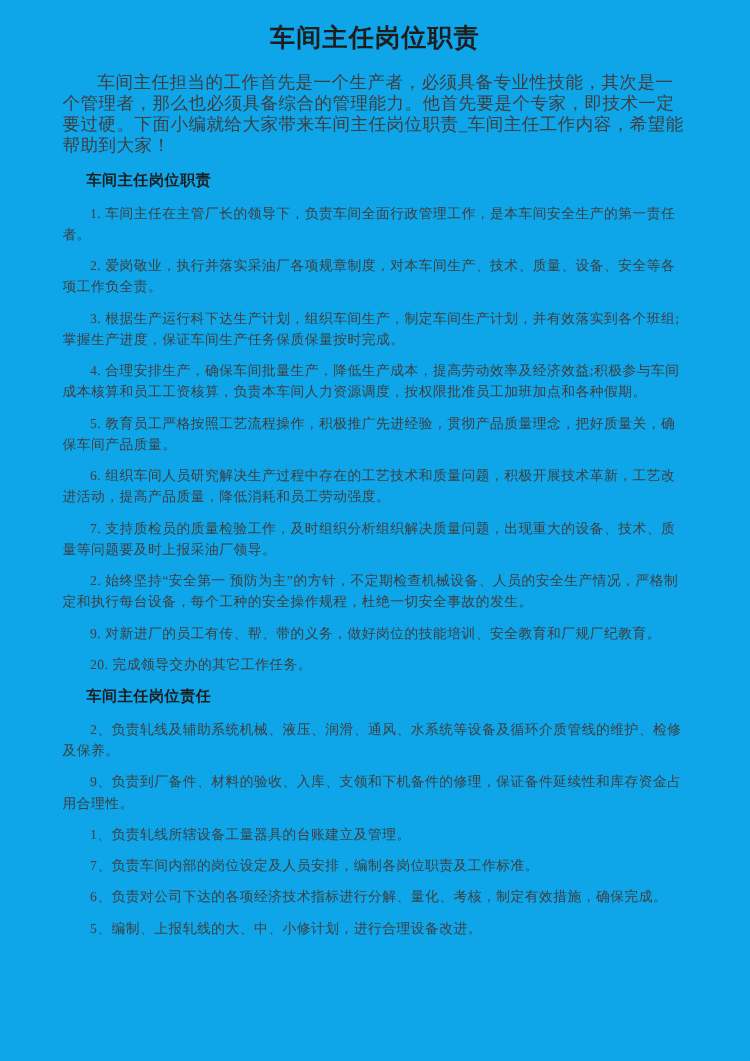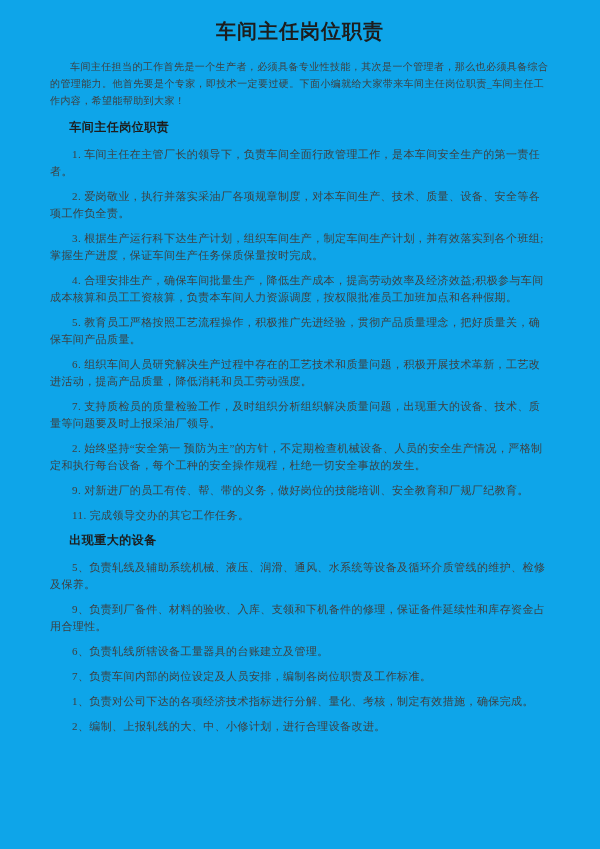--- a/index.html
+++ b/index.html
@@ -23,21 +23,21 @@
   .doc-title {
     font-size: 20px;
     line-height: 26px;
     font-weight: bold;
     text-align: center;
     color: #1d1d1d;
     letter-spacing: 1px;
     margin: 4px 0 14px 0;
   }
   .intro {
-    font-size: 10px;
+    font-size: 14px;
     line-height: 17px;
     color: #3f3f3f;
     letter-spacing: 0.4px;
     text-indent: 2em;
     margin: 0 0 10px 0;
   }
   .section-heading {
     font-size: 12px;
     line-height: 17px;
     font-weight: bold;
@@ -68,24 +68,24 @@
 
   <p class="item">1. 车间主任在主管厂长的领导下，负责车间全面行政管理工作，是本车间安全生产的第一责任者。</p>
   <p class="item">2. 爱岗敬业，执行并落实采油厂各项规章制度，对本车间生产、技术、质量、设备、安全等各项工作负全责。</p>
   <p class="item">3. 根据生产运行科下达生产计划，组织车间生产，制定车间生产计划，并有效落实到各个班组;掌握生产进度，保证车间生产任务保质保量按时完成。</p>
   <p class="item">4. 合理安排生产，确保车间批量生产，降低生产成本，提高劳动效率及经济效益;积极参与车间成本核算和员工工资核算，负责本车间人力资源调度，按权限批准员工加班加点和各种假期。</p>
   <p class="item">5. 教育员工严格按照工艺流程操作，积极推广先进经验，贯彻产品质量理念，把好质量关，确保车间产品质量。</p>
   <p class="item">6. 组织车间人员研究解决生产过程中存在的工艺技术和质量问题，积极开展技术革新，工艺改进活动，提高产品质量，降低消耗和员工劳动强度。</p>
   <p class="item">7. 支持质检员的质量检验工作，及时组织分析组织解决质量问题，出现重大的设备、技术、质量等问题要及时上报采油厂领导。</p>
   <p class="item">2. 始终坚持“安全第一 预防为主”的方针，不定期检查机械设备、人员的安全生产情况，严格制定和执行每台设备，每个工种的安全操作规程，杜绝一切安全事故的发生。</p>
   <p class="item">9. 对新进厂的员工有传、帮、带的义务，做好岗位的技能培训、安全教育和厂规厂纪教育。</p>
-  <p class="item">11. 完成领导交办的其它工作任务。</p>
+  <p class="item">20. 完成领导交办的其它工作任务。</p>
 
-  <h2 class="section-heading">出现重大的设备</h2>
+  <h2 class="section-heading">车间主任岗位责任</h2>
 
-  <p class="item">5、负责轧线及辅助系统机械、液压、润滑、通风、水系统等设备及循环介质管线的维护、检修及保养。</p>
+  <p class="item">2、负责轧线及辅助系统机械、液压、润滑、通风、水系统等设备及循环介质管线的维护、检修及保养。</p>
   <p class="item">9、负责到厂备件、材料的验收、入库、支领和下机备件的修理，保证备件延续性和库存资金占用合理性。</p>
-  <p class="item">6、负责轧线所辖设备工量器具的台账建立及管理。</p>
+  <p class="item">1、负责轧线所辖设备工量器具的台账建立及管理。</p>
   <p class="item">7、负责车间内部的岗位设定及人员安排，编制各岗位职责及工作标准。</p>
-  <p class="item">1、负责对公司下达的各项经济技术指标进行分解、量化、考核，制定有效措施，确保完成。</p>
-  <p class="item">2、编制、上报轧线的大、中、小修计划，进行合理设备改进。</p>
+  <p class="item">6、负责对公司下达的各项经济技术指标进行分解、量化、考核，制定有效措施，确保完成。</p>
+  <p class="item">5、编制、上报轧线的大、中、小修计划，进行合理设备改进。</p>
 
 </div>
 
 </body></html>

